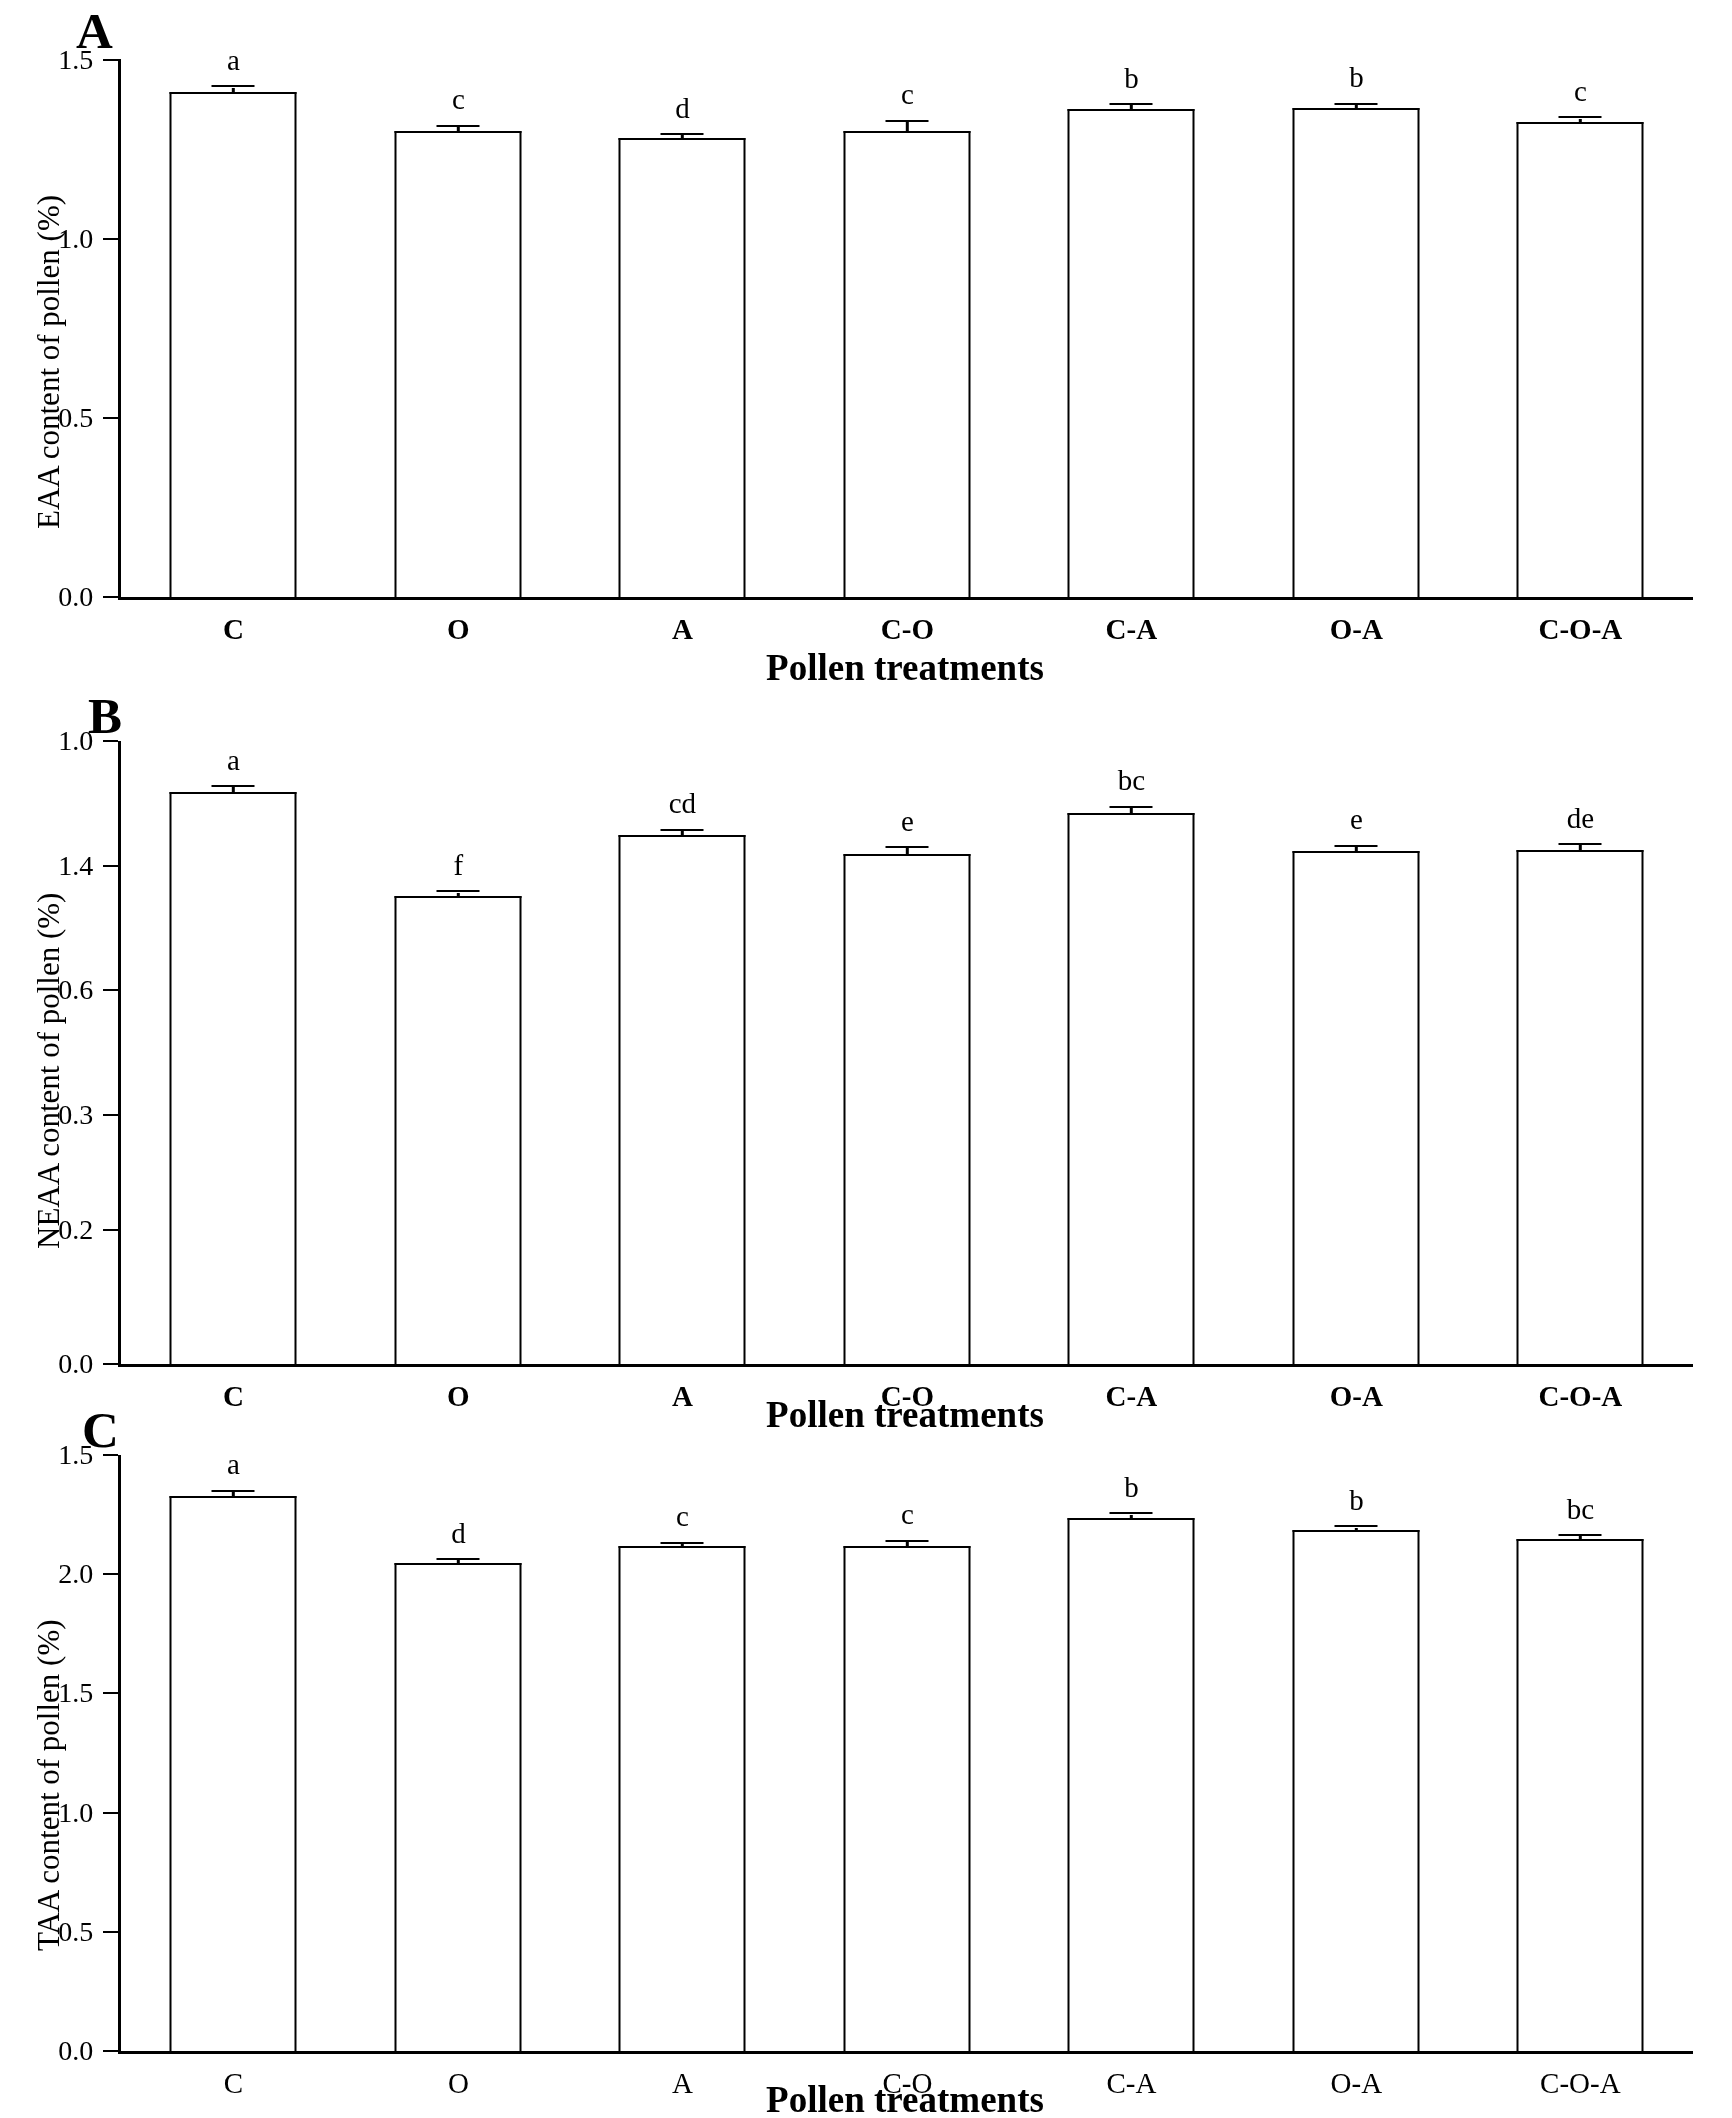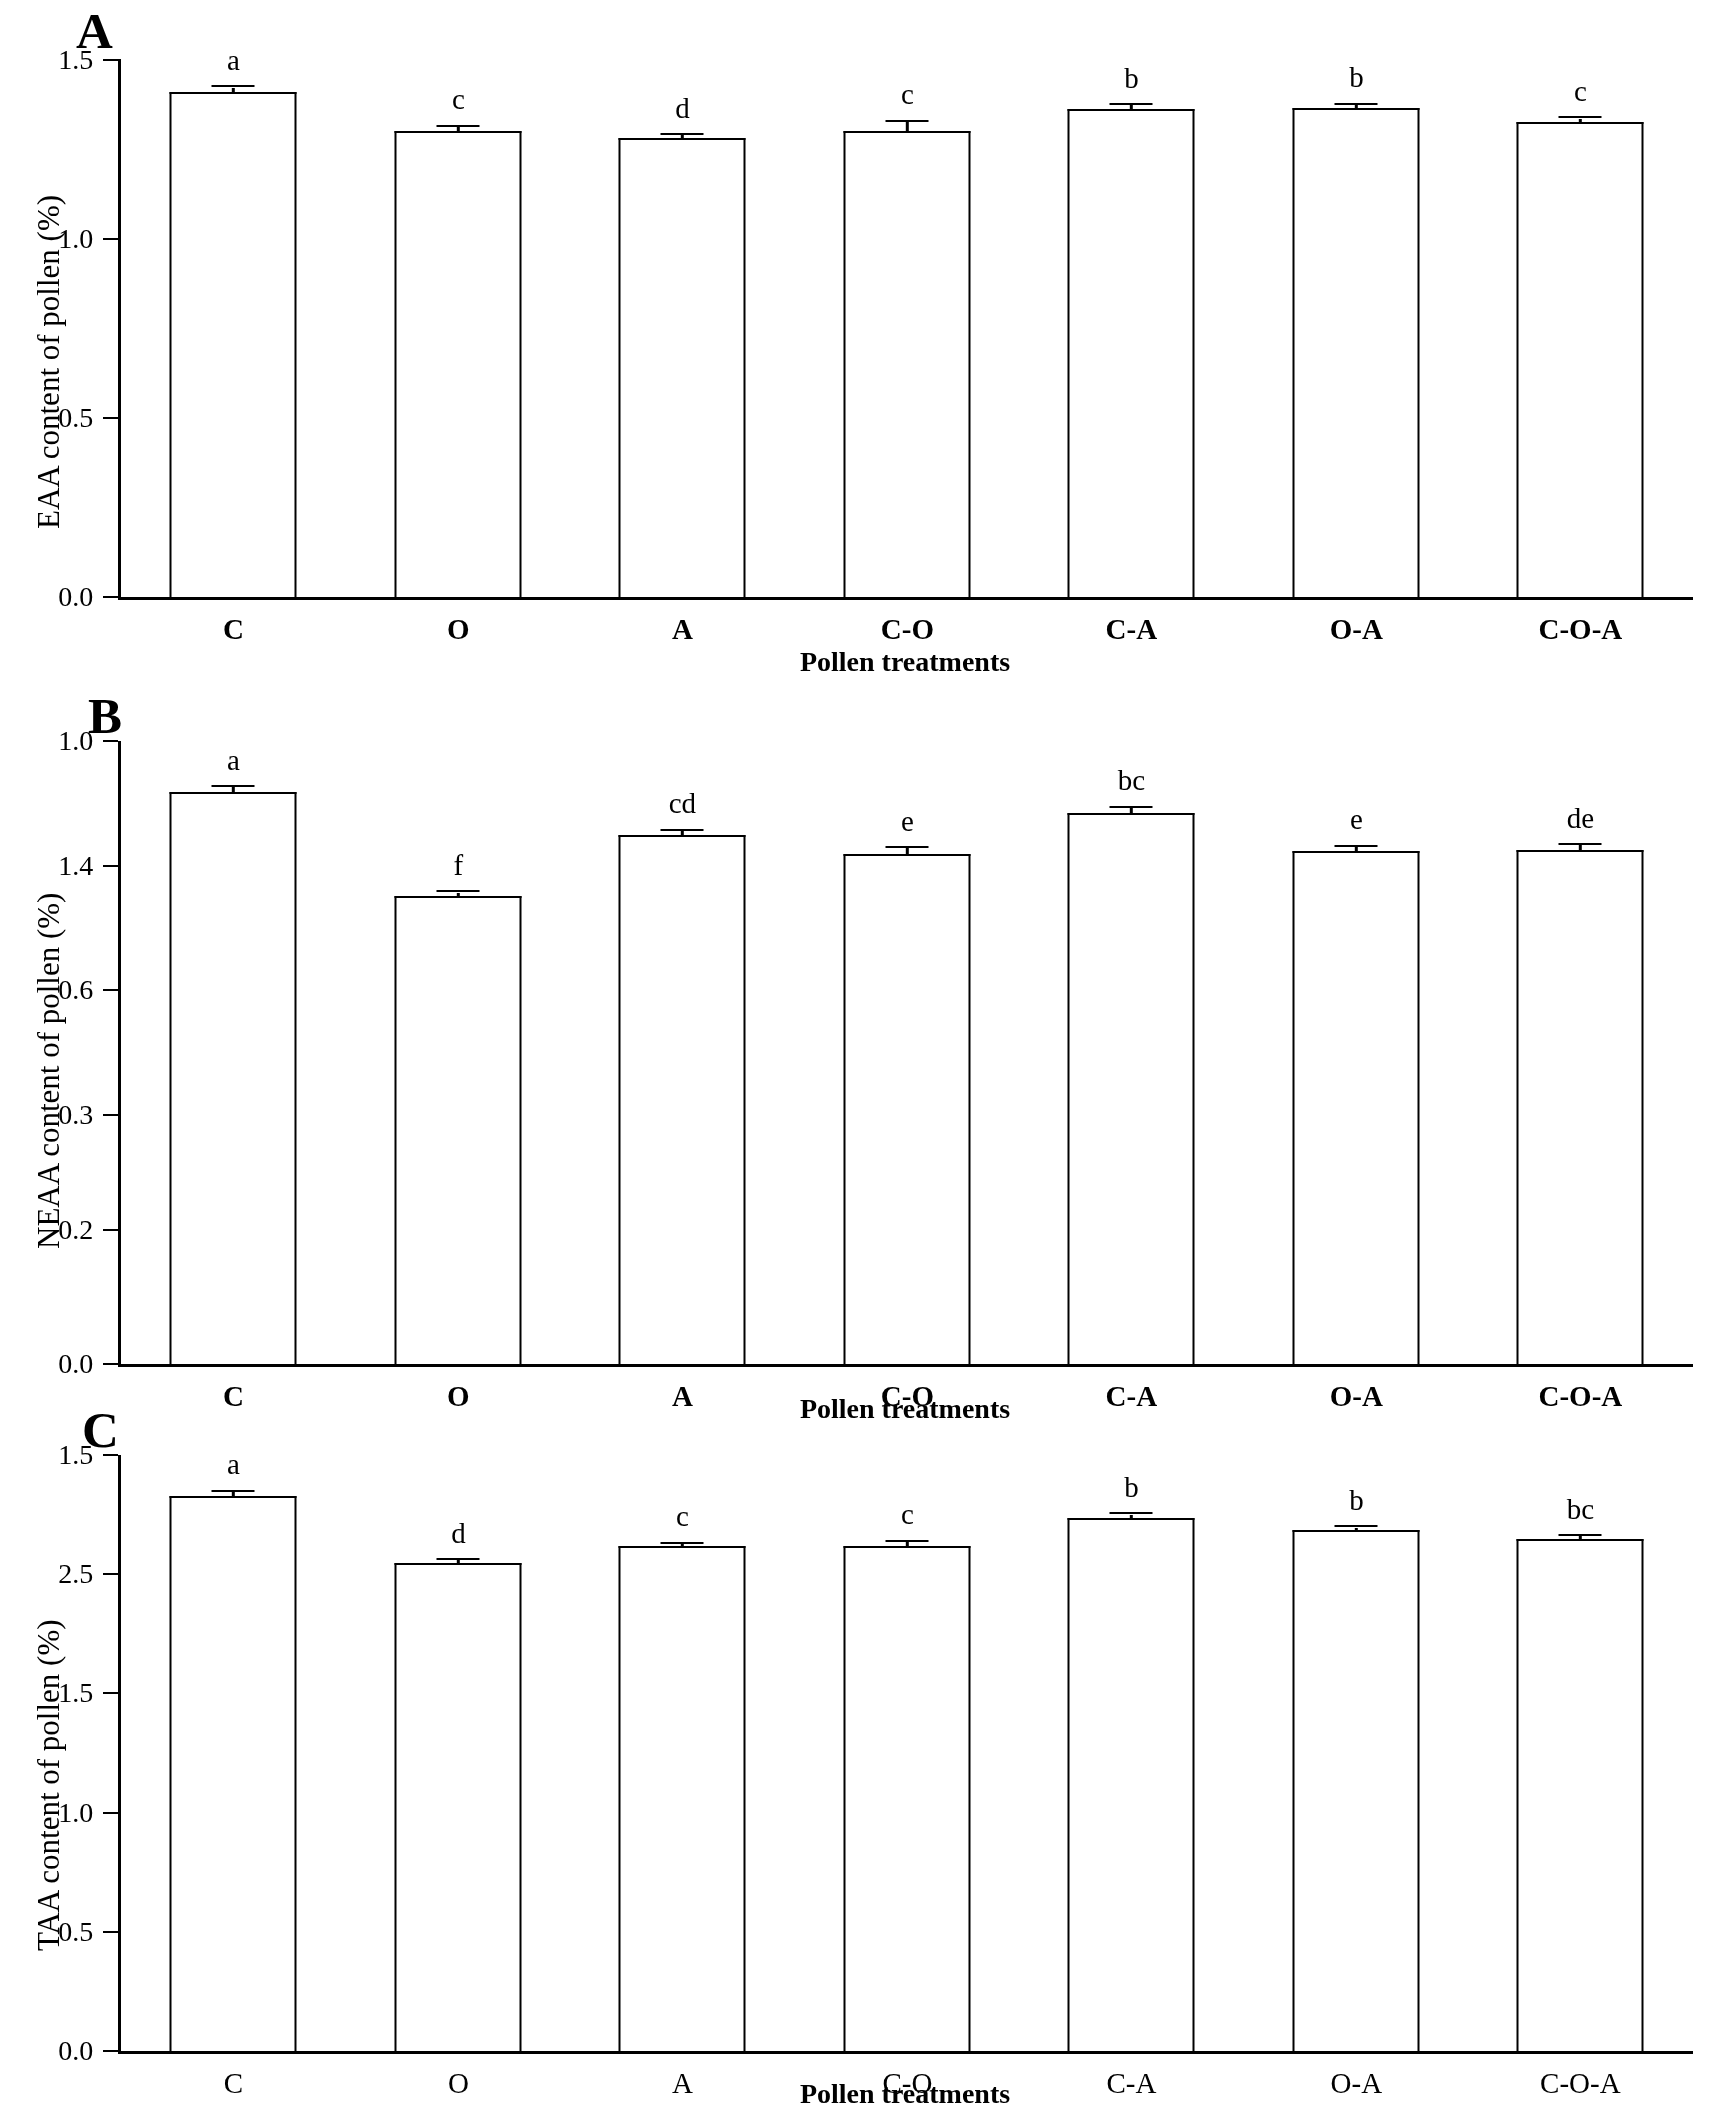--- a/index.html
+++ b/index.html
@@ -88,21 +88,21 @@
     position: absolute;
     transform-origin: 0 0;
     transform: rotate(-90deg);
     font-size: 31px;
     white-space: nowrap;
     font-family: "Liberation Serif", serif;
   }
 
   .xlabel {
     position: absolute;
-    font-size: 28px;
+    font-size: 37px;
     font-weight: bold;
     white-space: nowrap;
     font-family: "Liberation Serif", serif;
     text-align: center;
   }
 
   .bars {
     position: absolute;
     left: 2.9px;
     right: 0;
@@ -392,21 +392,21 @@
         <div class="tick" style="bottom: 121px;">
           <div class="tick-label">0.5</div>
         </div>
         <div class="tick" style="bottom: 240px;">
           <div class="tick-label">1.0</div>
         </div>
         <div class="tick" style="bottom: 360px;">
           <div class="tick-label">1.5</div>
         </div>
         <div class="tick" style="bottom: 479px;">
-          <div class="tick-label">2.5</div>
+          <div class="tick-label">2.0</div>
         </div>
         <div class="tick" style="bottom: 598px;">
           <div class="tick-label">1.5</div>
         </div>
       </div>
 
     <div class="xlabel" style="left:905px; top:679px; transform:translateX(-50%);">Pollen treatments</div>
   </div>
 
 </div>

